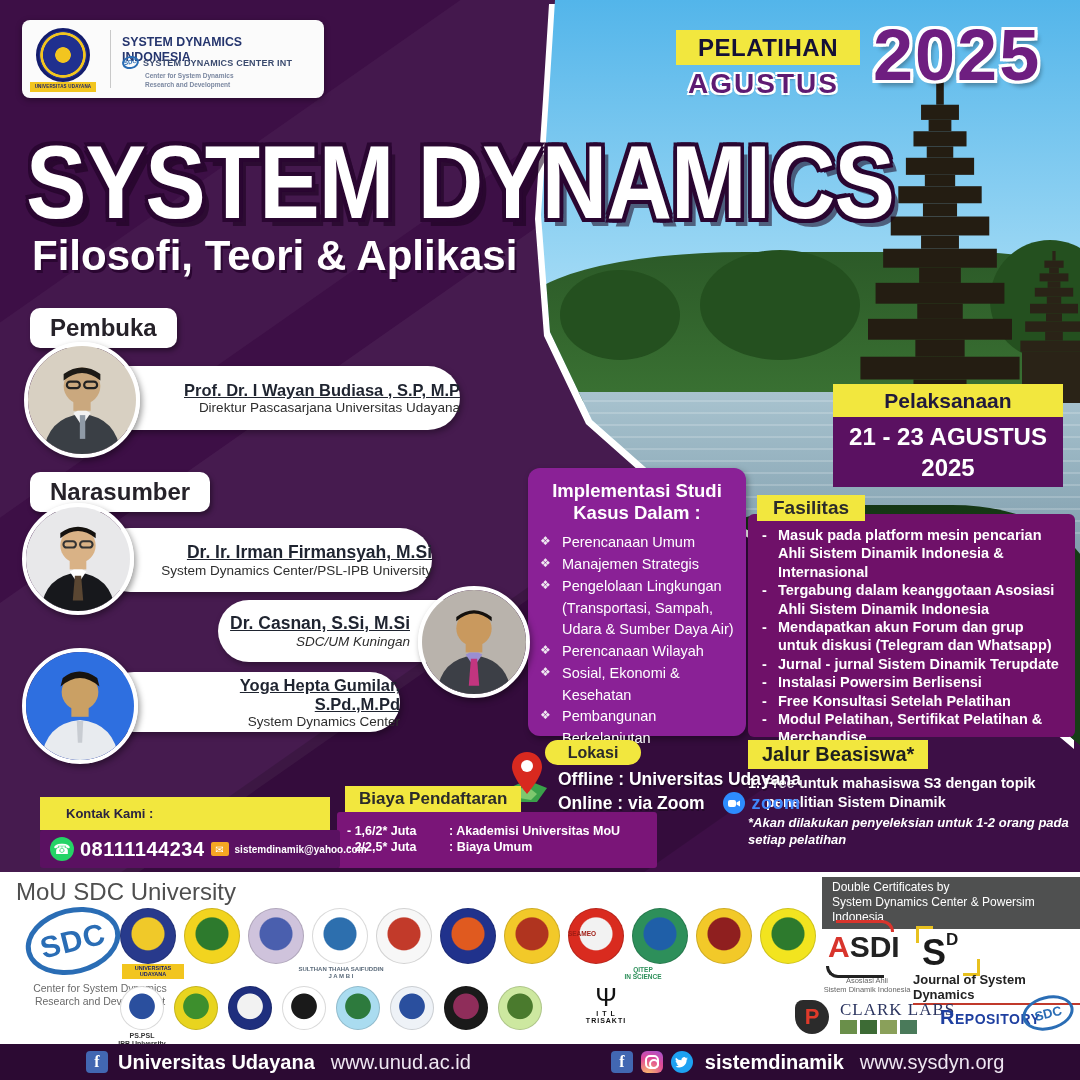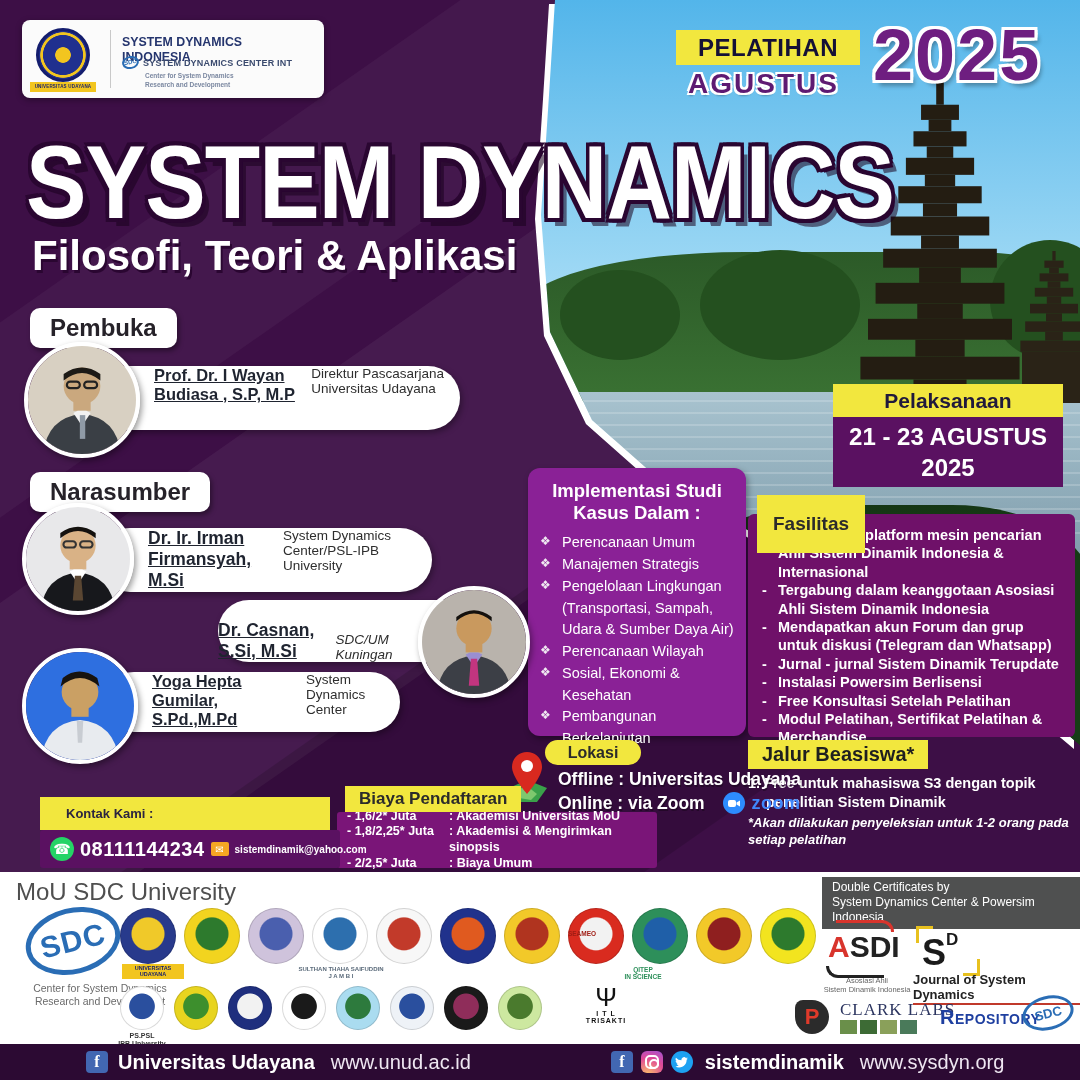--- a/index.html
+++ b/index.html
@@ -63,21 +63,21 @@
   .title-main{position:absolute;left:26px;top:124px;z-index:6;font-size:103px;font-weight:800;
     color:#fff;letter-spacing:-1px;white-space:nowrap;transform:scaleX(.88);transform-origin:left top;
     text-shadow:-4px -4px 0 #2a0631,4px -4px 0 #2a0631,-4px 4px 0 #2a0631,4px 4px 0 #2a0631,0 -4px 0 #2a0631,0 4px 0 #2a0631,-4px 0 0 #2a0631,4px 0 0 #2a0631,8px 8px 0 rgba(26,2,30,.55);}
   .title-sub{position:absolute;left:32px;top:232px;z-index:6;font-size:42px;font-weight:700;color:#fff;
     text-shadow:2px 3px 0 #2a0631;}
 
   
   .pill-badge{position:absolute;z-index:6;background:#fff;border-radius:10px;color:#262229;
     font-weight:800;font-size:24px;padding:6px 20px;box-shadow:2px 3px 5px rgba(0,0,0,.4);}
   .person-card{position:absolute;z-index:5;background:#fff;border-radius:40px;
-    box-shadow:2px 3px 6px rgba(0,0,0,.35);display:flex;justify-content:center;}
+    box-shadow:2px 3px 6px rgba(0,0,0,.35);display:flex;flex-direction:column;justify-content:center;text-align:right;}
   .person-name{color:#1f2430;font-weight:800;text-decoration:underline;}
   .person-role{color:#2e2e2e;}
   .avatar{position:absolute;z-index:6;border-radius:50%;border:4px solid #fff;overflow:hidden;
     box-shadow:2px 3px 6px rgba(0,0,0,.4);}
   .avatar svg{display:block;width:100%;height:100%;}
 
   
   .impl-box{position:absolute;left:528px;top:468px;width:218px;height:268px;z-index:5;
     background:#8a2196;border-radius:12px;padding:12px 10px 8px 10px;box-shadow:2px 3px 6px rgba(0,0,0,.35);}
   .impl-title{color:#fff;font-weight:800;font-size:18.5px;text-align:center;line-height:1.2;}
@@ -86,21 +86,21 @@
   .impl-item::before{content:"\2756";position:absolute;left:2px;top:0;font-size:12px;color:#f0eaf2;}
 
   
   .pelaks-label{position:absolute;left:833px;top:384px;width:230px;height:33px;background:#f2e73e;z-index:6;
     display:flex;align-items:center;justify-content:center;font-size:21px;font-weight:800;color:#201a3c;}
   .pelaks-date{position:absolute;left:833px;top:417px;width:230px;height:70px;background:#5a1161;z-index:6;
     display:flex;align-items:center;justify-content:center;text-align:center;
     color:#fff;font-size:24px;font-weight:800;line-height:1.3;padding:0 14px;}
 
   
-  .fas-badge{position:absolute;left:757px;top:495px;z-index:7;background:#f2e73e;padding:18px 16px;
+  .fas-badge{position:absolute;left:757px;top:495px;z-index:7;background:#f2e73e;padding:2px 16px;
     font-size:19px;font-weight:700;color:#2b2b2b;}
   .fas-box{position:absolute;left:748px;top:514px;width:327px;height:223px;z-index:6;background:#6f1169;
     border-radius:6px;padding:12px 10px 6px 10px;}
   .fas-item{color:#fff;font-size:14.5px;font-weight:700;line-height:1.27;padding-left:20px;position:relative;}
   .fas-item::before{content:"-";position:absolute;left:4px;top:0;}
 
   
   .bea-badge{position:absolute;left:748px;top:740px;z-index:6;background:#f2e73e;padding:3px 14px;
     font-size:20px;font-weight:800;color:#1f1f1f;}
   .bea-list{position:absolute;left:748px;top:774px;width:332px;z-index:6;}
@@ -413,24 +413,20 @@
     <span class="zoom-word">zoom</span>
   </div>
 
   <div class="biaya-badge">Biaya Pendaftaran</div>
   <div class="biaya-box">
     <div class="biaya-row">
       <span class="biaya-price">- 1,6/2* Juta</span>
       <span>: Akademisi Universitas MoU</span>
     </div>
     <div class="biaya-row">
-      <span class="biaya-price">- 1,8/2,25* Juta</span>
-      <span>: Akademisi &amp; Mengirimkan sinopsis</span>
-    </div>
-    <div class="biaya-row">
       <span class="biaya-price">- 2/2,5* Juta</span>
       <span>: Biaya Umum</span>
     </div>
   </div>
 
   <div class="kontak-label">Kontak Kami :</div>
   <div class="kontak-bar">
     <span class="wa-icon">☎</span>
     <span class="kontak-phone">08111144234</span>
     <span class="mail-icon">✉</span>

